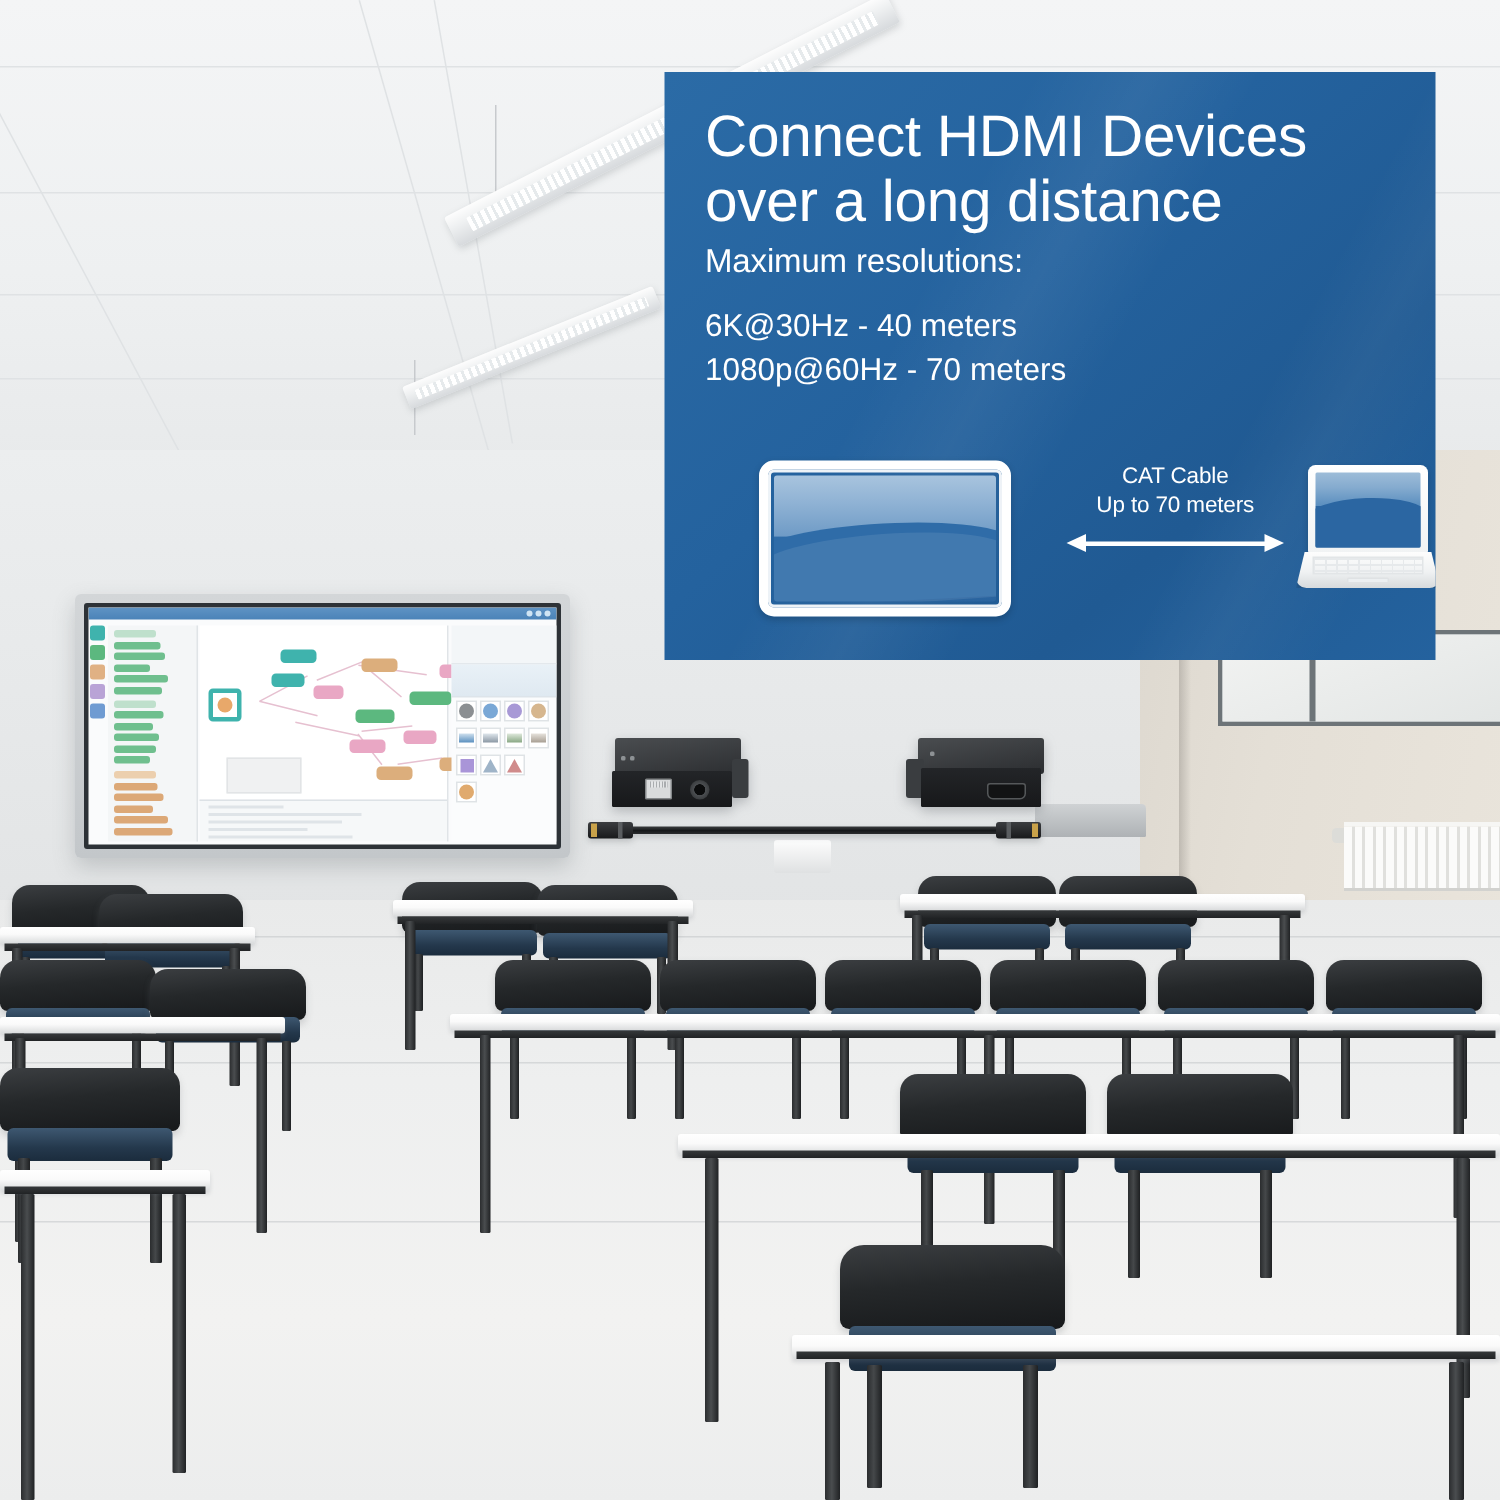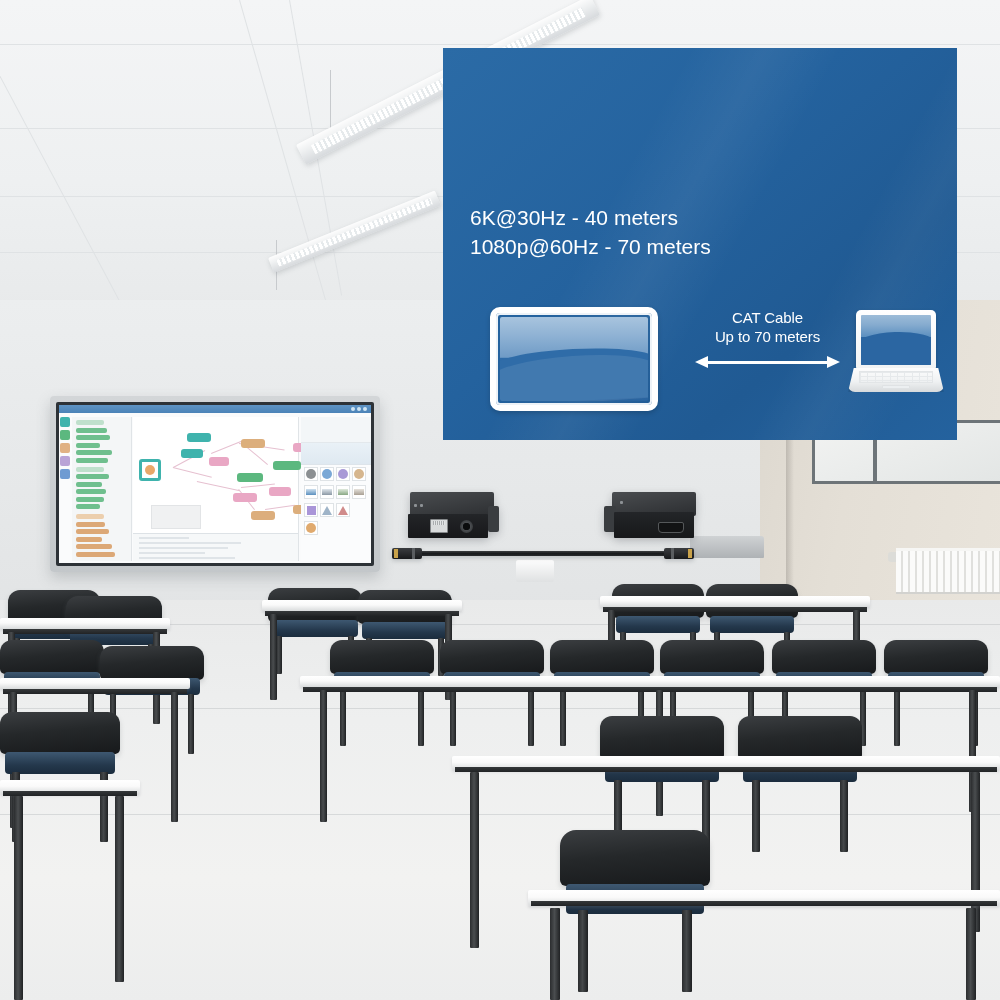--- a/index.html
+++ b/index.html
@@ -193,21 +193,21 @@
   .panel-sub {
     position:absolute; left:27px; top:113px;
     font-size:22px; font-weight:400; letter-spacing:-.1px;
   }
   .panel-res {
     position:absolute; left:27px; top:155px;
     font-size:21px; line-height:29px; font-weight:400; white-space:pre-line;
   }
 
   
-  .diagram { position:absolute; left:0; top:240px; width:100%; height:152px;text-decoration:underline; }
+  .diagram { position:absolute; left:16px; top:240px; width:100%; height:152px;text-decoration:underline; }
 
   .monitor { position:absolute; left:47px; top:19px; width:168px; height:104px; }
   .monitor .bezel {
     position:absolute; inset:0; border:6px solid #ffffff; border-radius:10px;
     box-shadow:0 2px 5px rgba(0,0,0,.18);
   }
   .monitor .bezel-inner {
     position:absolute; inset:6px; border:2px solid rgba(255,255,255,.92); border-radius:4px;
   }
   .monitor .screen {
@@ -628,21 +628,24 @@
   <div class="table" style="left:528px;top:890px;width:472px;height:110px;">
     <div class="top" style="height:16px"></div>
       <div class="apron"></div>
     <div class="leg" style="left:22px;top:18px;height:92px;width:10px;"></div>
     <div class="leg" style="right:24px;top:18px;height:92px;width:10px;"></div>
   </div>
 
   <div class="panel">
     <div class="sheen"></div>
 
-
+    <div class="panel-title">Connect HDMI Devices
+over a long distance</div>
+
+    <div class="panel-sub">Maximum resolutions:</div>
 
     <div class="panel-res">6K@30Hz - 40 meters
 1080p@60Hz - 70 meters</div>
 
     <div class="diagram">
 
       <div class="monitor">
         <div class="screen">
           <div class="wave"></div>
           <div class="wave2"></div>

